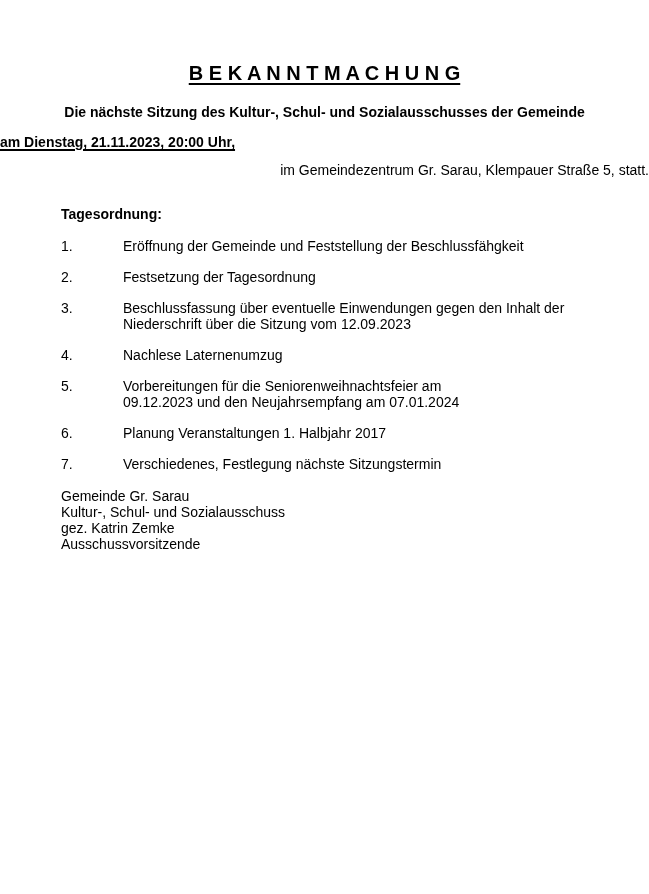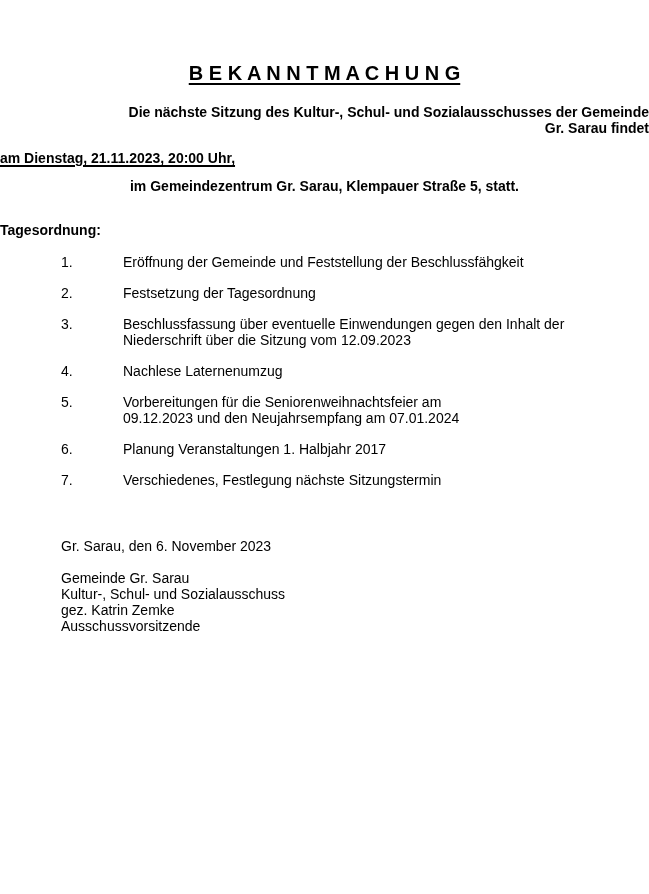--- a/index.html
+++ b/index.html
@@ -23,40 +23,41 @@
     line-height: 22px;
     font-weight: bold;
   }
   .doc-title .underlined {
     text-decoration: underline;
     text-decoration-thickness: 2px;
     text-underline-offset: 3px;
   }
   .intro {
     margin-top: 20px;
-    text-align: right;
+    text-align: center;
     font-weight: bold;
   }
   .meeting-time {
     margin-top: 14px;
     text-align: left;
     font-weight: bold;
   }
   .meeting-time .underlined {
     text-decoration: underline;
     text-decoration-thickness: 1.5px;
     text-underline-offset: 2px;
   }
   .meeting-place {
     margin-top: 12px;
-    text-align: center;
-    font-weight: bold;
+    text-align: right;
+    font-weight: normal;
   }
   .agenda-heading {
     margin-top: 28px;
+    padding-left: 61px;
     font-weight: bold;
   }
   .agenda-list {
     margin-top: 16px;
   }
   .agenda-row {
     display: flex;
     padding-left: 61px;
     margin-bottom: 15px;
   }
@@ -82,21 +83,20 @@
 <body>
 
 <div class="page">
 
   <div class="doc-title">
     <span class="underlined">B E K A N N T M A C H U N G</span>
   </div>
 
   <div class="intro">
     <div>Die nächste Sitzung des Kultur-, Schul- und Sozialausschusses der Gemeinde</div>
-    <div>Gr. Sarau findet</div>
   </div>
 
   <div class="meeting-time">
     <span class="underlined">am Dienstag, 21.11.2023, 20:00 Uhr,</span>
   </div>
 
   <div class="meeting-place">im Gemeindezentrum Gr. Sarau, Klempauer Straße 5, statt.</div>
 
   <div class="agenda-heading">Tagesordnung:</div>
 
@@ -126,20 +126,19 @@
     <div class="agenda-row">
       <div class="agenda-num">6.</div>
       <div class="agenda-text">Planung Veranstaltungen 1. Halbjahr 2017</div>
     </div>
     <div class="agenda-row">
       <div class="agenda-num">7.</div>
       <div class="agenda-text">Verschiedenes, Festlegung nächste Sitzungstermin</div>
     </div>
   </div>
 
-  <div class="closing-place-date">Gr. Sarau, den 6. November 2023</div>
 
   <div class="signature-block">Gemeinde Gr. Sarau
 Kultur-, Schul- und Sozialausschuss
 gez. Katrin Zemke
 Ausschussvorsitzende</div>
 
 </div>
 
 </body></html>

